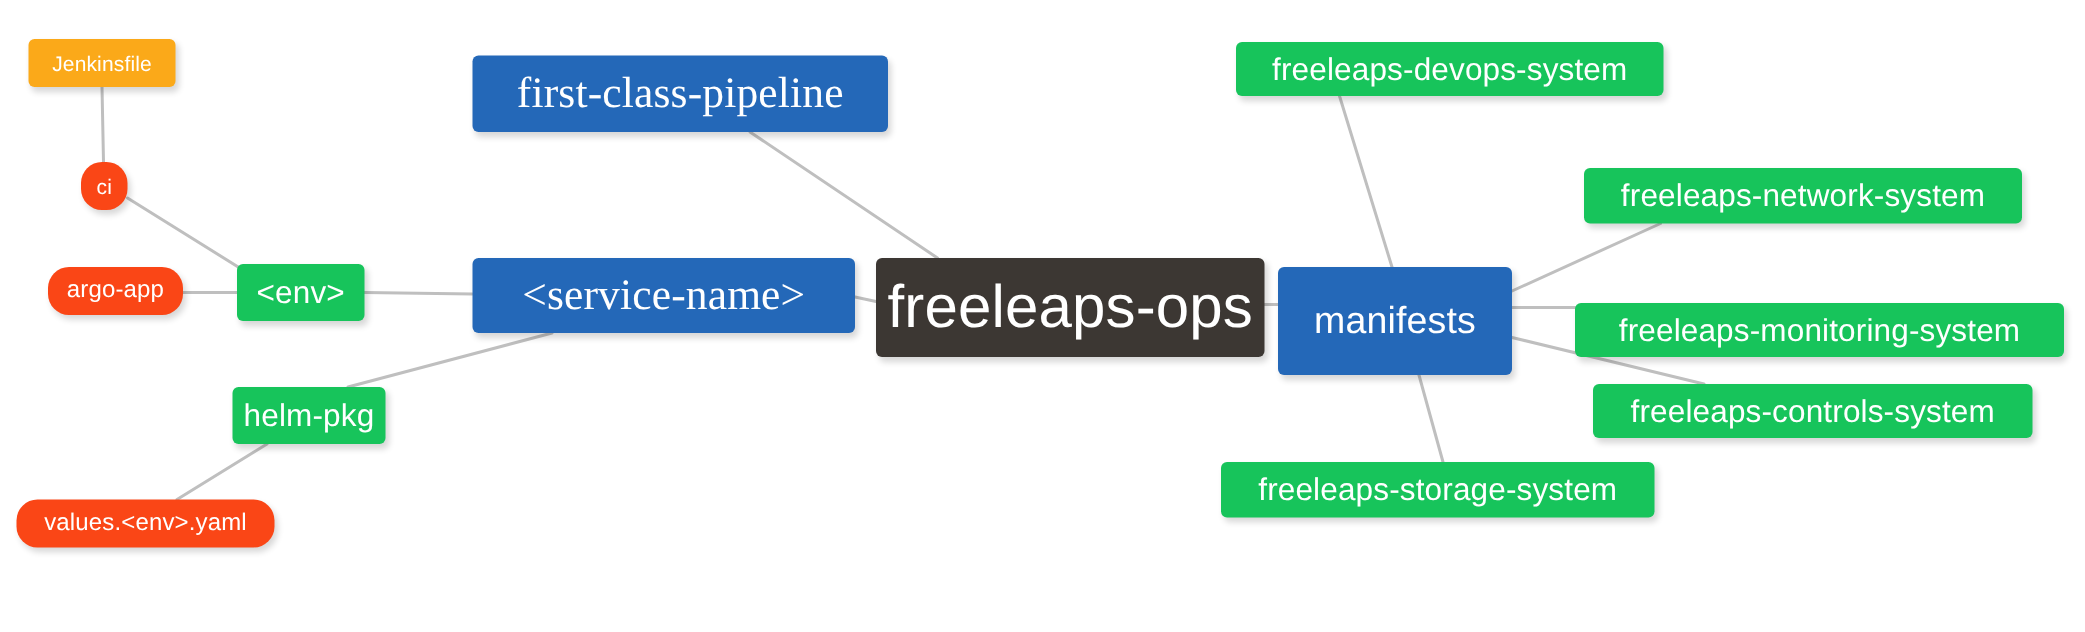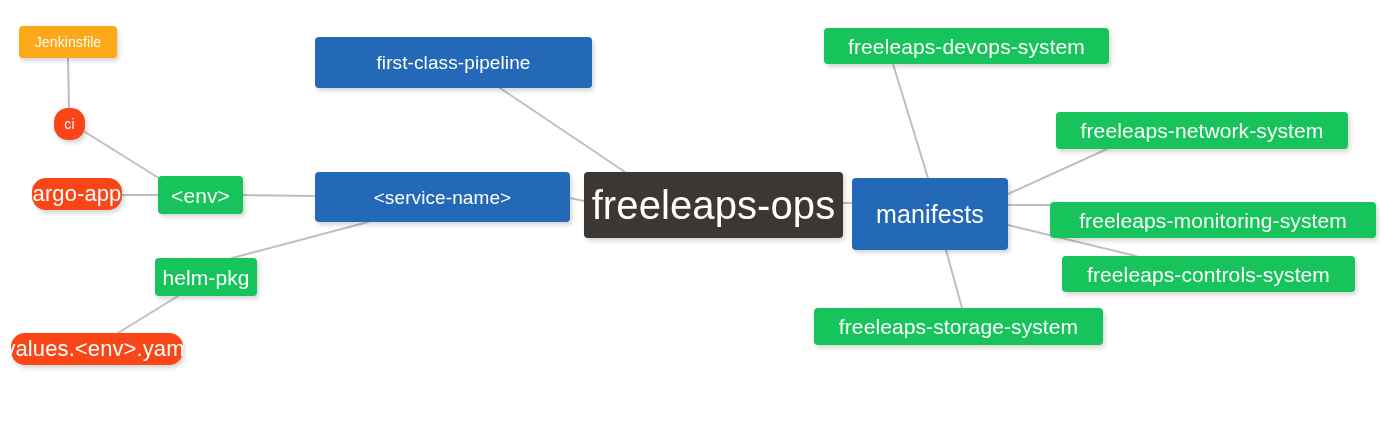--- a/index.html
+++ b/index.html
@@ -47,24 +47,24 @@
   }
   
   .c-orange { background: #FBA919; }
   .c-red    { background: #FA4616; border-radius: 14px; }
   .c-green  { background: #17C45B; }
   .c-blue   { background: #2468B8; }
   .c-dark   { background: #3C3733; }
 
   
   .t-root  { font-size: 40px; }
-  .t-l1    { font-size: 19px; }
+  .t-l1    { font-size: 29px; font-family: Liberation Serif, serif; }
   .t-l2    { font-size: 25px; }
   .t-l3    { font-size: 21px; }
-  .t-l4    { font-size: 22px; }
+  .t-l4    { font-size: 16px; }
   .t-l5    { font-size: 14px; align-items: center; }
 </style>
 </head>
 <body>
 
 <div id="canvas">
 
   <svg id="edge-layer" viewBox="0 0 1390 421" xmlns="http://www.w3.org/2000/svg">
       <line x1="68" y1="58" x2="69" y2="108" stroke="#BFBFBF" stroke-width="2" stroke-linecap="round"></line>
       <line x1="85" y1="132" x2="162" y2="180" stroke="#BFBFBF" stroke-width="2" stroke-linecap="round"></line>

